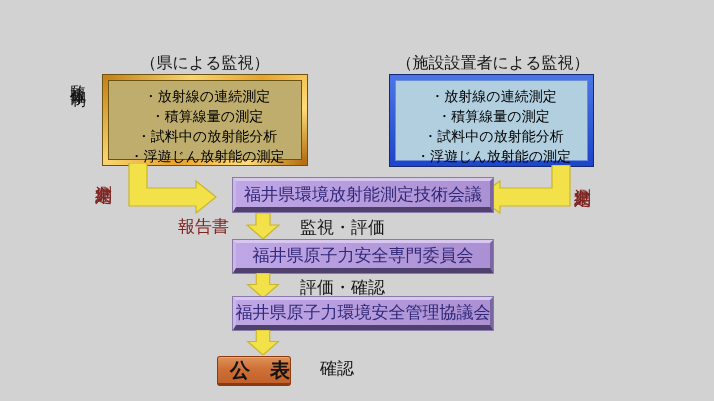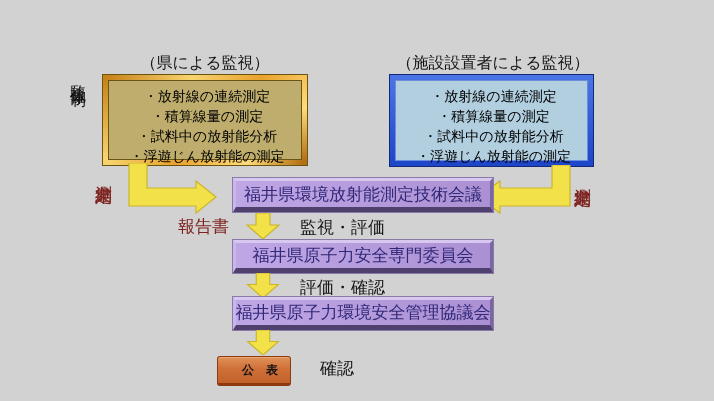--- a/index.html
+++ b/index.html
@@ -67,21 +67,21 @@
   .report-label{font-size:17px;color:#7e2420;white-space:nowrap;}
 
   
   .publish-box{
     box-sizing:border-box;left:217px;top:356px;width:74px;height:30px;
     background:linear-gradient(180deg,#e09258 0%,#ce7038 45%,#c2622a 100%);
     border:1px solid #8e3a10;border-bottom:3px solid #8e3a10;border-radius:3px;
     box-shadow:inset 0 1px 0 #eba877;
     display:flex;align-items:center;justify-content:center;
   }
-  .publish-box span{font-size:12px;font-weight:600;color:#141414;white-space:nowrap;margin-left:12px;}
+  .publish-box span{font-size:20px;font-weight:600;color:#141414;white-space:nowrap;margin-left:12px;}
   .publish-note{font-size:15px;color:#141414;white-space:nowrap;}
 
   .yarrow{fill:#f2e148;stroke:#c9b62b;stroke-width:1.2;}
 </style>
 </head>
 <body>
 
 <div class="canvas">
 
 

